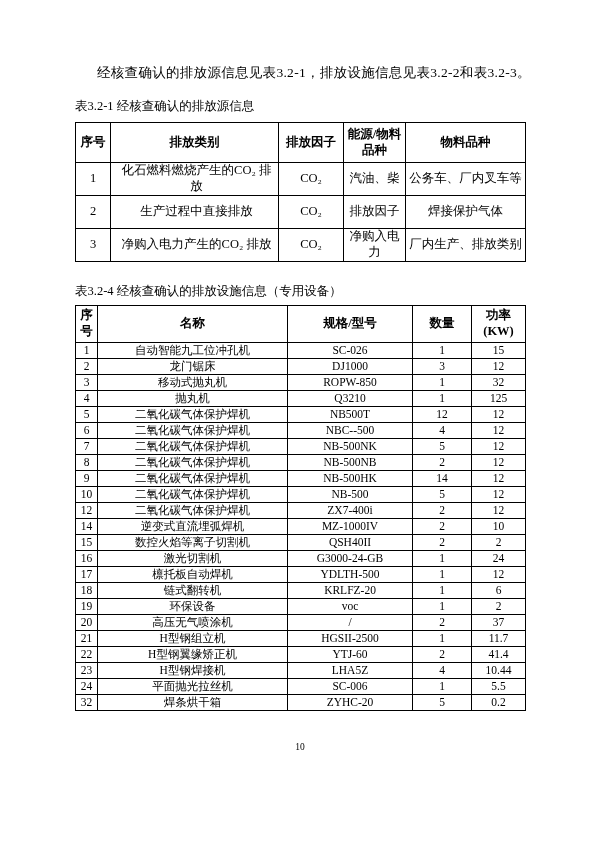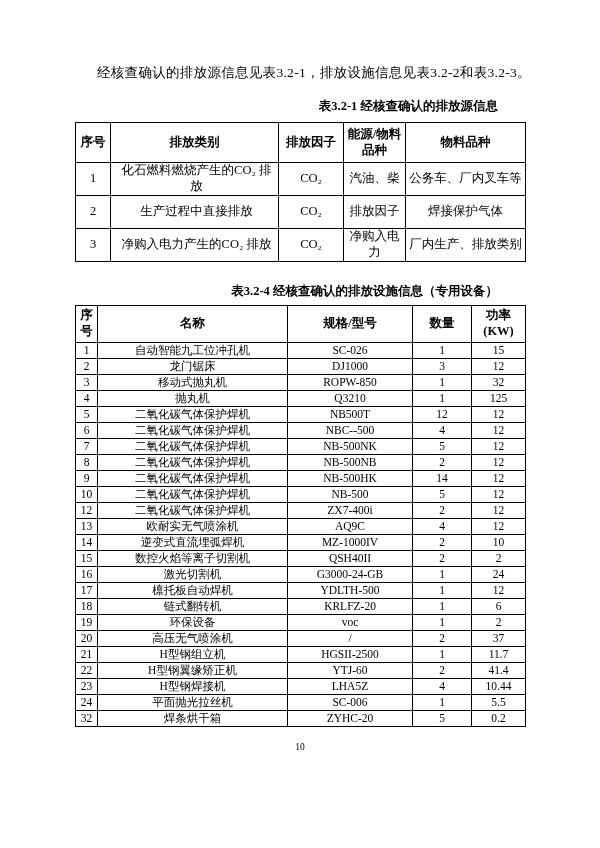--- a/index.html
+++ b/index.html
@@ -8,32 +8,32 @@
     width: 600px; height: 848px;
     position: relative;
     font-family: "Liberation Serif", "DejaVu Serif", serif;
     color: #000000;
     overflow: hidden;
   }
   .page {
     position: relative;
     width: 600px; height: 810px;
     background: #ffffff;
-    padding: 64px 102px 0 75px;
+    padding: 64px 75px 0 75px;
   }
   .intro {
     font-size: 13.5px;
     line-height: 18px;
     text-indent: 22px;
     letter-spacing: 0.3px;
     white-space: nowrap;
   }
   .tbl-title {
-    text-align: right;
-    font-weight: bold;
+    text-align: left;
+    font-weight: normal;
     font-size: 12.5px;
     line-height: 15px;
   }
   .title-1 { margin-top: 17px; }
   .title-2 { margin-top: 22px; }
   table {
     border-collapse: collapse;
     width: 450px;
     table-layout: fixed;
   }
@@ -204,27 +204,20 @@
           <td>12</td>
         </tr>
         <tr>
           <td>12</td>
           <td>二氧化碳气体保护焊机</td>
           <td>ZX7-400i</td>
           <td>2</td>
           <td>12</td>
         </tr>
         <tr>
-          <td>13</td>
-          <td>欧耐实无气喷涂机</td>
-          <td>AQ9C</td>
-          <td>4</td>
-          <td>12</td>
-        </tr>
-        <tr>
           <td>14</td>
           <td>逆变式直流埋弧焊机</td>
           <td>MZ-1000IV</td>
           <td>2</td>
           <td>10</td>
         </tr>
         <tr>
           <td>15</td>
           <td>数控火焰等离子切割机</td>
           <td>QSH40II</td>

